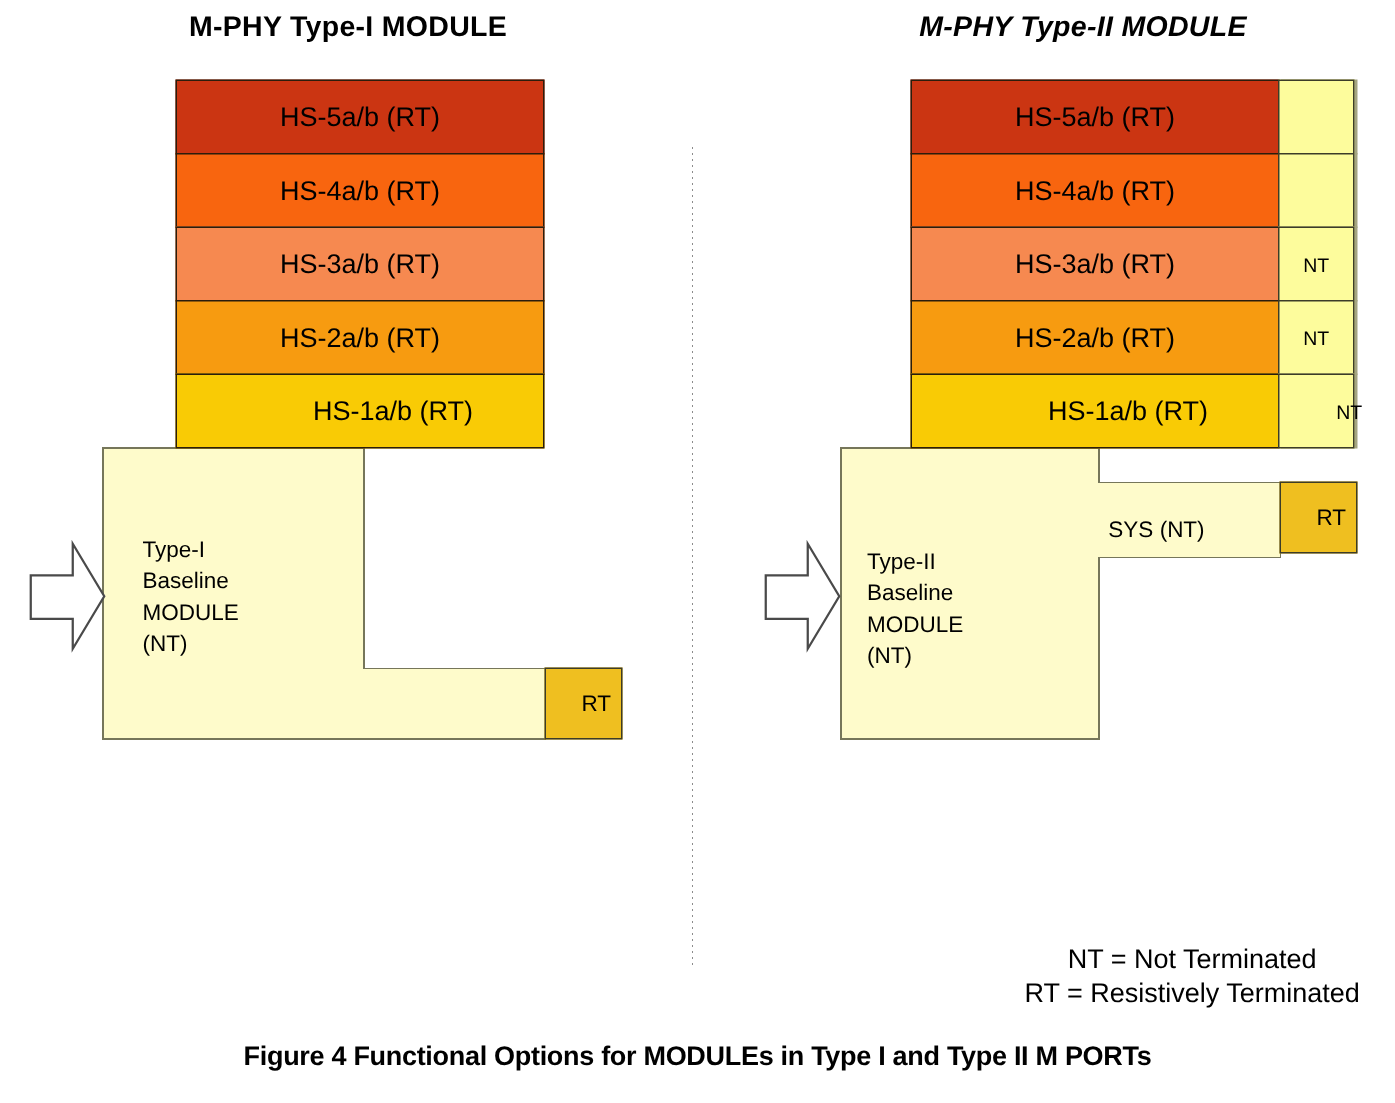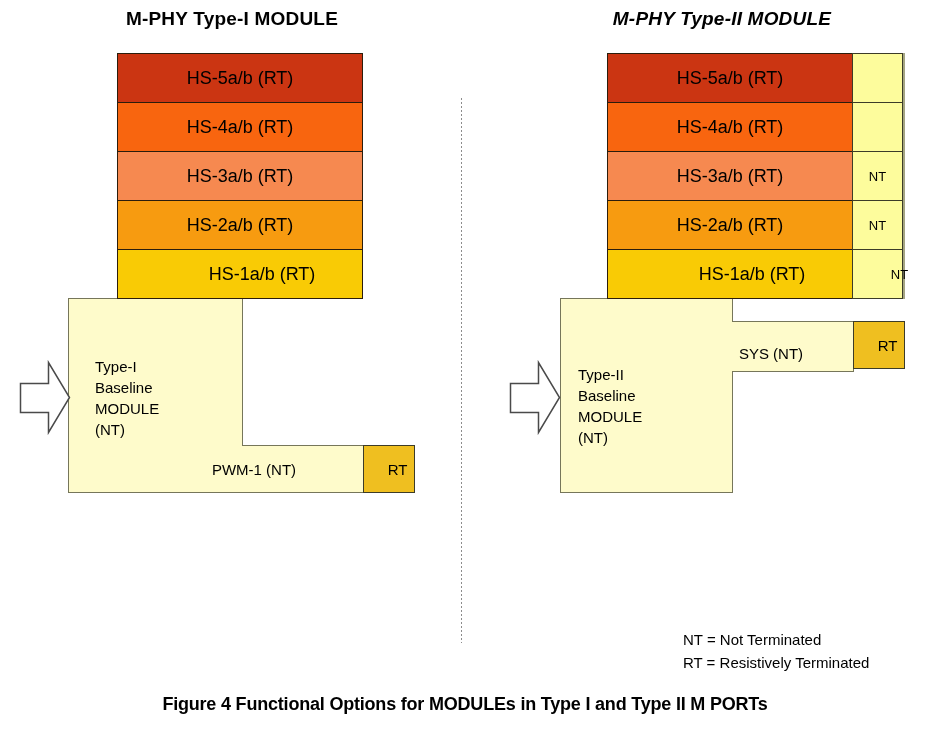--- a/index.html
+++ b/index.html
@@ -92,23 +92,24 @@
     position: absolute;
     left: 731px; top: 321px;
     width: 80px; height: 64px;
     display: flex; align-items: center; justify-content: center;
     font-size: 15px;
   }
 
   .legend {
     position: absolute;
     left: 683px; top: 628px;
-    font-size: 15px;
+    font-size: 18px;
     line-height: 23px;
     white-space: nowrap;
+    text-align: center;
   }
 
   .caption {
     position: absolute;
     left: 0; top: 694px;
     width: 930px;
     text-align: center;
     font-size: 18px;
     font-weight: bold;
     letter-spacing: -0.2px;
@@ -185,21 +186,20 @@
     <div>MODULE</div>
     <div>(NT)</div>
   </div>
   <div class="baseline-text baseline-text-right">
     <div>Type-II</div>
     <div>Baseline</div>
     <div>MODULE</div>
     <div>(NT)</div>
   </div>
 
-  <div class="pwm-label">PWM-1 (NT)</div>
   <div class="sys-label">SYS (NT)</div>
 
   <div class="rt-box rt-left" style="background-color: rgb(239, 191, 32);">
     <span>RT</span>
   </div>
   <div class="rt-box rt-right" style="background-color: rgb(239, 191, 32);">
     <span>RT</span>
   </div>
 
   <div class="legend">

